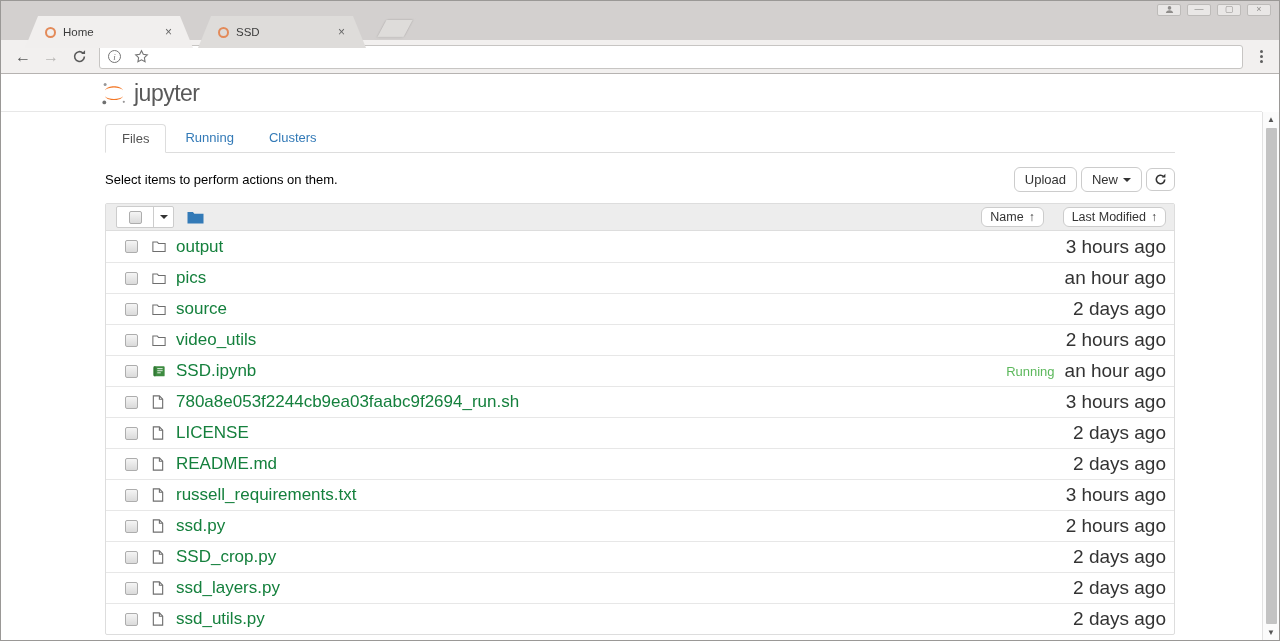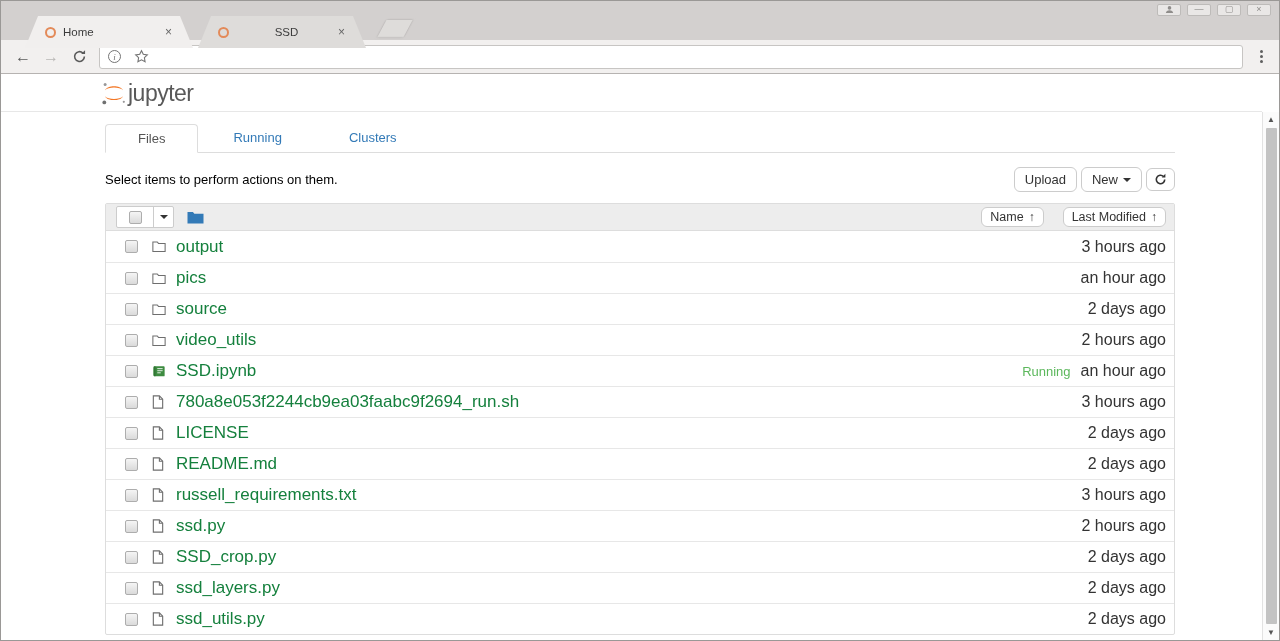--- a/index.html
+++ b/index.html
@@ -9,21 +9,21 @@
   .window { width:1280px; height:641px; border:1px solid #9a9896; display:flex; flex-direction:column; background:#fff; }
 
   
   .titlebar { height:15px; background:#d3d0cf; display:flex; justify-content:flex-end; align-items:center; gap:6px; padding:2px 8px 0 0; }
   .winbtn { width:24px; height:12px; background:#e9e7e6; border:1px solid #bdbbb9; border-radius:2px; display:flex; align-items:center; justify-content:center; color:#8f8d8b; font-size:9px; line-height:1; cursor:default; }
   .winbtn svg { display:block; }
 
   .tabstrip { height:24px; background:#d3d0cf; position:relative; }
   .ctab { position:absolute; top:0; height:24px; width:168px; clip-path:polygon(13px 0, calc(100% - 13px) 0, 100% 100%, 0 100%); display:flex; align-items:center; padding:16px 20px; filter:drop-shadow(0 0 1px #a5a3a1); }
   .ctab.active { background:#f1efee; z-index:2; }
-  .ctab.inactive { background:#dedcda; z-index:1;text-align:center; }
+  .ctab.inactive { background:#dedcda; z-index:1; }
   .ctab .favicon { width:11px; height:11px; border:2px solid #e38a59; border-radius:50%; margin-right:7px; flex:none; }
   .ctab .tlabel { flex:1; font-size:11.5px; color:#3c3c3c; white-space:nowrap; overflow:hidden; }
   .ctab .tclose { color:#666; font-size:12px; line-height:1; padding:0 1px; }
   .newtab { position:absolute; left:381px; top:4px; width:26px; height:17px; background:#dedcda; transform:skewX(-28deg); filter:drop-shadow(0 0 1px #a5a3a1); }
 
   .btoolbar { height:34px; background:#f2f0ef; border-bottom:1px solid #b6b3b1; display:flex; align-items:center; padding:0 10px; gap:4px; }
   .navbtn { width:24px; height:24px; display:flex; align-items:center; justify-content:center; font-size:16px; color:#5a5a5a; }
   .navbtn.disabled { color:#b9b7b5; }
   .urlbar { flex:1; height:24px; background:#fff; border:1px solid #c7c5c3; border-radius:3px; display:flex; align-items:center; padding:0 8px; margin:0 6px 0 4px; }
   .info-ic { width:13px; height:13px; border:1px solid #757575; border-radius:50%; color:#757575; font-size:9px; font-style:italic; display:flex; align-items:center; justify-content:center; margin-right:7px; flex:none; font-family:"Liberation Serif","DejaVu Serif",serif; }
@@ -35,28 +35,28 @@
   .menu-dots i { width:3px; height:3px; border-radius:50%; background:#5f5f5f; }
 
   
   .page { position:relative; flex:1; background:#fff; overflow:hidden; }
 
   .pg-scrollbar { position:absolute; top:38px; right:0; bottom:0; width:17px; background:#fbfbfb; border-left:1px solid #e2e2e2; display:flex; flex-direction:column; align-items:center; z-index:5; }
   .pg-scrollbar .sarrow { height:15px; display:flex; align-items:center; justify-content:center; font-size:8px; color:#555; width:100%; }
   .pg-scrollbar .sthumb { flex:1; width:11px; background:#c3c3c3; border-radius:1px; margin:1px 0; }
 
   .jheader { height:38px; border-bottom:1px solid #e7e7e7; display:flex; align-items:center; padding-left:99px; margin-right:17px; }
-  .jlogo { display:flex; align-items:flex-end; }
+  .jlogo { display:flex; align-items:flex-end; gap:6px; }
   .jlogo svg { display:block; }
   .jlogo .jtext { font-size:23px; color:#595959; letter-spacing:-0.5px; line-height:1; padding-bottom:2px; }
 
   .container { width:1070px; margin:0 auto; }
 
   .navtabs { margin-top:12px; display:flex; border-bottom:1px solid #ddd; }
-  .navtab { padding:6px 32px; font-size:13px; margin-right:3px; cursor:pointer; }
+  .navtab { padding:6px 16px; font-size:13px; margin-right:3px; cursor:pointer; }
   .navtab.active { background:#fff; border:1px solid #ddd; border-bottom:1px solid #fff; border-radius:4px 4px 0 0; margin-bottom:-1px; color:#555; }
   .navtab.link { color:#337ab7; }
 
   .actionrow { display:flex; align-items:center; margin:14px 0 11px; }
   .hint { flex:1; color:#000; font-size:13px; }
   .btn { border:1px solid #ccc; background:#fff; border-radius:6px; color:#333; font-size:13px; padding:4px 10px; display:inline-flex; align-items:center; gap:5px; cursor:pointer; font-family:inherit; }
   .btn + .btn { margin-left:4px; }
   .caret { width:0; height:0; border-left:4px solid transparent; border-right:4px solid transparent; border-top:4px solid #333; display:inline-block; }
   .btn-ic { padding:4px 7px; }
   .btn-ic svg { display:block; }
@@ -72,21 +72,21 @@
   .sortgap { width:19px; }
   .arrow-up { font-weight:bold; font-size:12px; }
 
   .file-row { height:31px; display:flex; align-items:center; padding:0 8px 0 19px; }
   .file-row + .file-row { border-top:1px solid #e7e7e7; }
   .cb { width:13px; height:13px; border:1px solid #adadad; border-radius:2px; background:linear-gradient(#f5f5f5,#dadada); flex:none; }
   .ficon { width:14px; margin:0 10px 0 14px; display:flex; flex:none; }
   .fname { color:#15803d; text-decoration:none; font-size:17px; white-space:nowrap; }
   .frspacer { flex:1; }
   .status { color:#5cb85c; font-size:13px; margin-right:10px; }
-  .ftime { color:#333; font-size:16px; }
+  .ftime { color:#333; font-size:19px; }
 </style>
 </head>
 <body>
 
 <div class="window">
 
   <div class="titlebar">
     <span class="winbtn">
       <svg width="9" height="9" viewBox="0 0 10 10">
           <circle cx="5" cy="3.2" r="2" fill="#8f8d8b"></circle>

